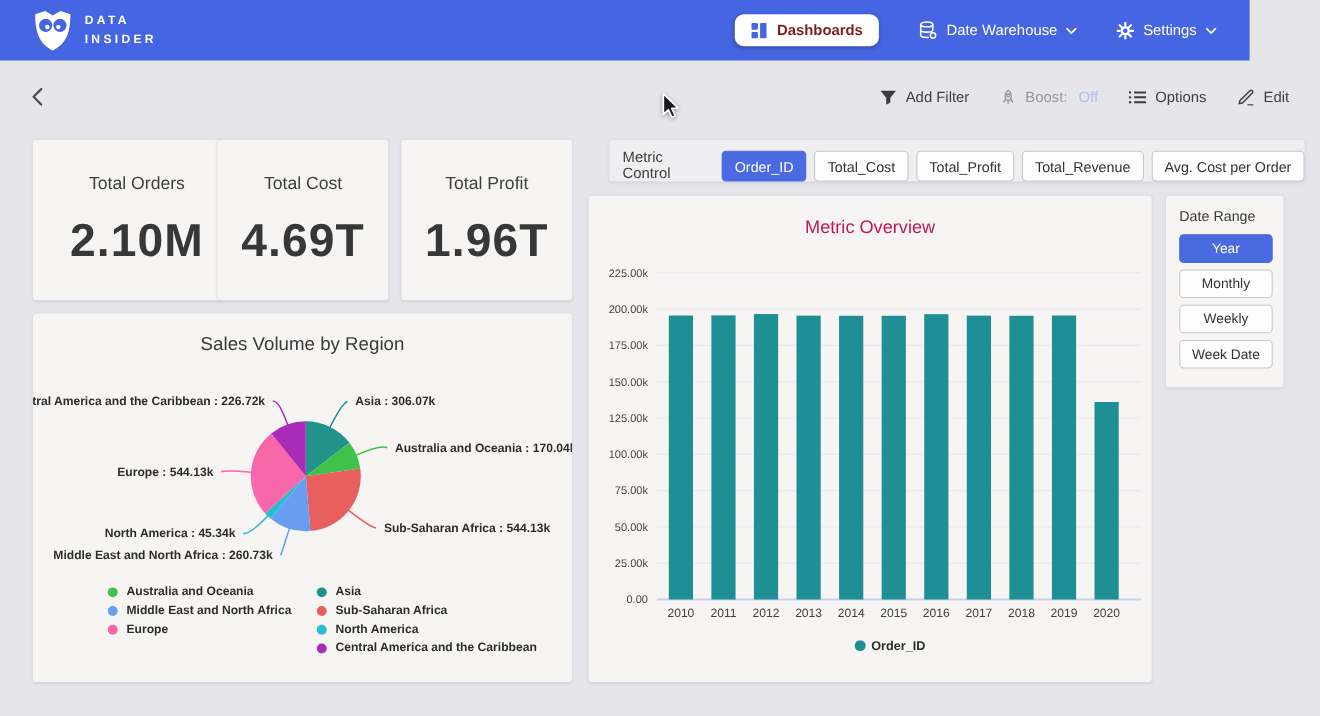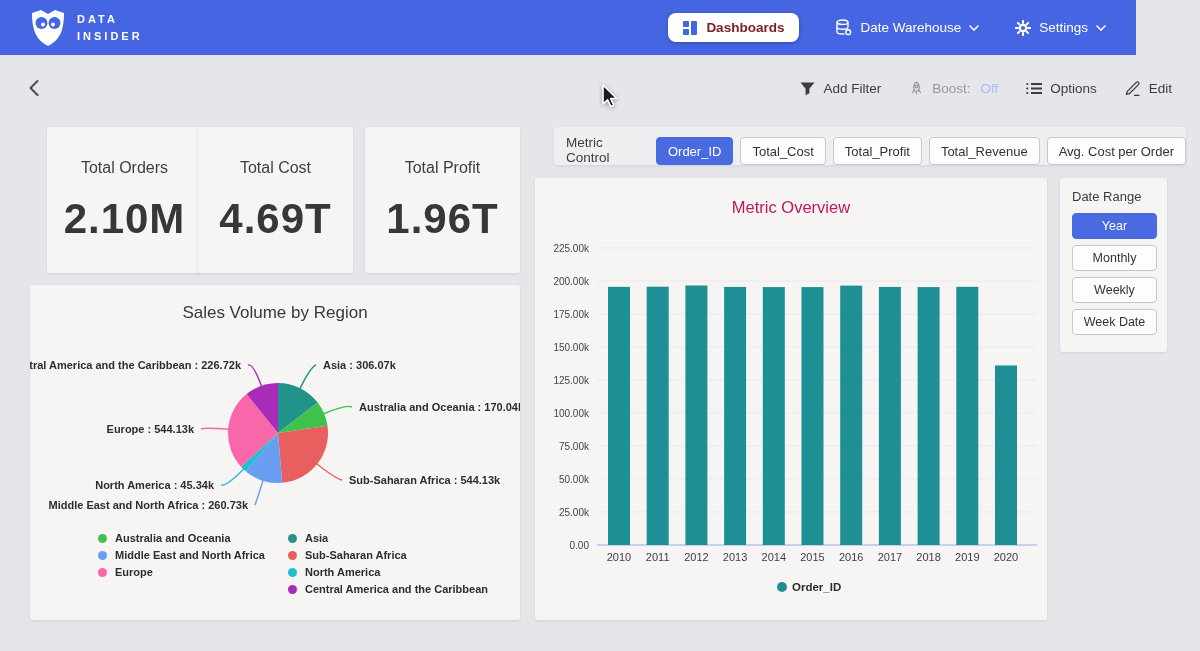--- a/index.html
+++ b/index.html
@@ -143,21 +143,21 @@
     <div class="header-item">
       <svg width="16" height="16" viewBox="0 0 16 16" fill="none" stroke="#3d3d3d" stroke-width="1.3">
         <path d="M1.5,14.2 L2.2,11.5 L11.3,2.4 C11.9,1.8 12.9,1.8 13.5,2.4 C14.1,3 14.1,4 13.5,4.6 L4.4,13.7 L1.5,14.2 Z"></path>
         <path d="M9,15.4 H14.5"></path>
       </svg>
       <span>Edit</span>
     </div>
   </div>
 </div>
 
-<div class="card kpi" style="left:47px;">
+<div class="card kpi" style="left:30px;padding-left:17px;">
   <div class="kpi-label">Total Orders</div>
   <div class="kpi-value">2.10M</div>
 </div>
 <div class="card kpi" style="left:198px;">
   <div class="kpi-label">Total Cost</div>
   <div class="kpi-value">4.69T</div>
 </div>
 <div class="card kpi" style="left:365px;">
   <div class="kpi-label">Total Profit</div>
   <div class="kpi-value">1.96T</div>

